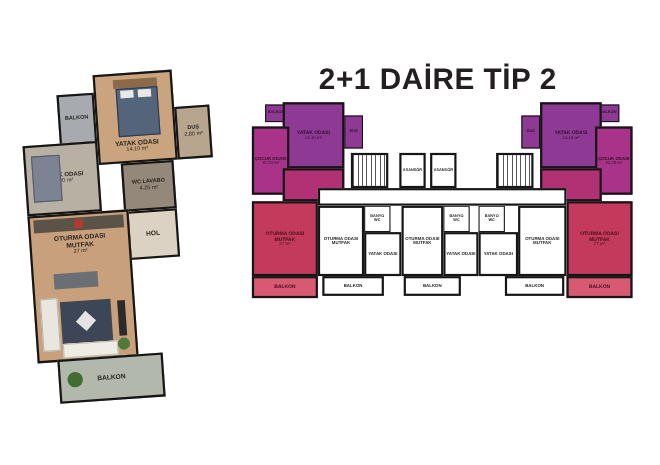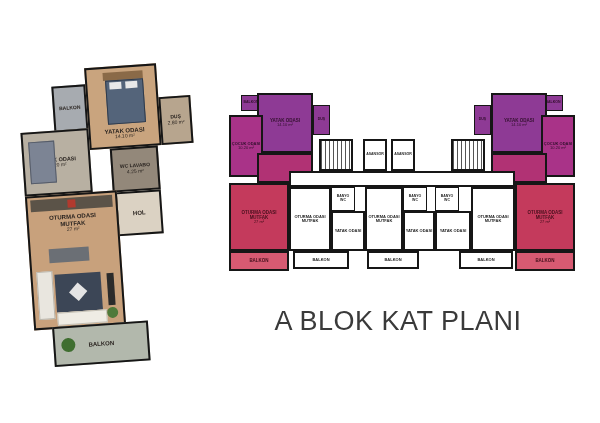--- a/index.html
+++ b/index.html
@@ -33,21 +33,21 @@
   .stairs{background:repeating-linear-gradient(90deg,#555 0 1px,#fff 1px 4px);}
   .furn{position:absolute;}
   .label-top{justify-content:flex-start;padding-top:4px;}
   .label-bottom{justify-content:flex-end;padding-bottom:6px;}
 </style>
 </head>
 <body>
 
 <div class="stage">
 
-  <div class="title-sub">A BLOK KAT PLANI</div>
+  <div class="title-main">2+1 DAİRE TİP 2</div>
 
   <div class="plan detail-plan">
 
     <div class="room" style="left:44px;top:26px;width:34px;height:46px;background:#a7abb0;">
       <span class="d-nm" style="font-size:5px;">BALKON</span>
     </div>
 
     <div class="room label-bottom" style="left:78px;top:10px;width:72px;height:82px;background:#c9a47e;">
       <div class="furn" style="left:16px;top:4px;width:40px;height:8px;background:#8a6a48;"></div>
       <div class="furn" style="left:18px;top:12px;width:36px;height:42px;background:#54647a;border:1px solid #2f3a4a;"></div>

